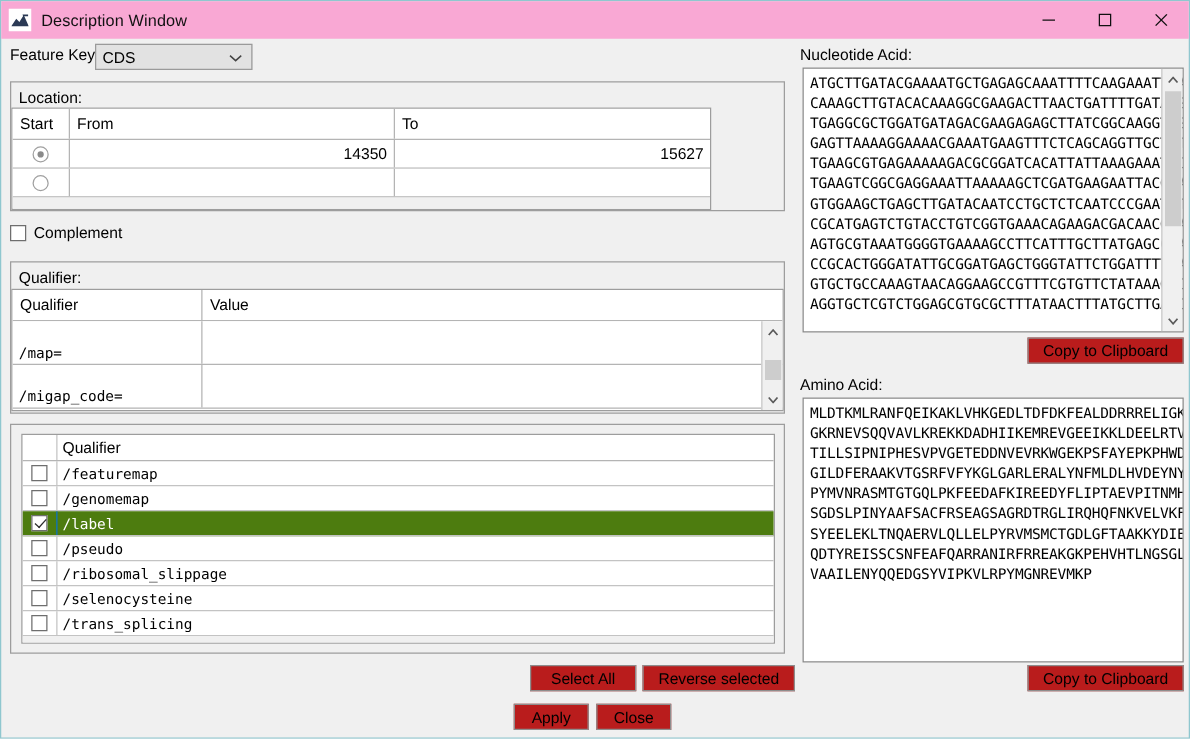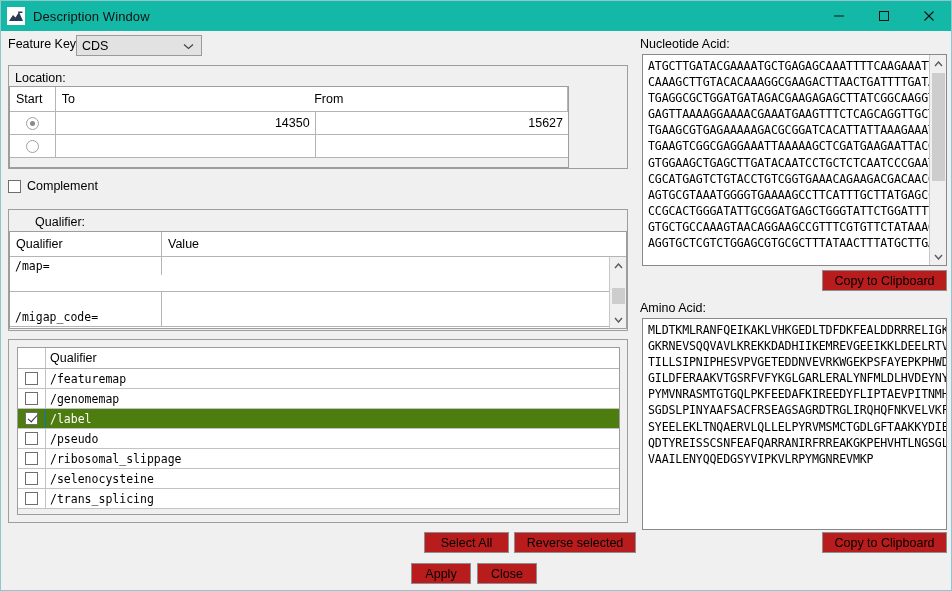--- a/index.html
+++ b/index.html
@@ -14,21 +14,21 @@
     position: relative;
     width: 952px; height: 591px;
     background: #f0f0f0;
     border: 1px solid #8fc7cf;
   }
 
   
   .titlebar {
     position: absolute; top: 0; left: 0;
     width: 950px; height: 30px;
-    background: #14b8a6;
+    background: #f9a8d4;
     display: flex; align-items: center;
   }
   .title-icon {
     width: 18px; height: 18px;
     margin-left: 6px; margin-right: 8px;
     background: #ffffff;
     position: relative; flex: none;
   }
   .title-icon svg { position: absolute; top: 3px; left: 2px; }
   .title-text {
@@ -247,22 +247,22 @@
     </span>
   </div>
 
   <div class="group" style="left:7px; top:64px; width:620px; height:104px;">
     <div class="lbl" style="position:absolute; left:6px; top:5px;">Location:</div>
   </div>
 
   <div class="tbl" style="left:8px; top:85px; width:560px; height:82px;">
     <div class="th-row">
       <div class="th" style="width:50px;">Start</div>
+      <div class="th" style="width:288px;">From</div>
       <div class="th" style="width:280px; border-right:none;">To</div>
-      <div class="th" style="width:288px;">From</div>
     </div>
     <div class="tr" style="height:23px;">
       <div class="td" style="width:50px; justify-content:center;">
         <span class="radio on"></span>
       </div>
       <div class="td num" style="width:288px;">14350</div>
       <div class="td num" style="width:280px; border-right:none;">15627</div>
     </div>
     <div class="tr" style="height:23px;">
       <div class="td" style="width:50px; justify-content:center;">
@@ -273,29 +273,29 @@
     </div>
     <div style="height:10px; background:#f0f0f0;"></div>
   </div>
 
   <div style="position:absolute; left:7px; top:178px; display:flex; align-items:center; gap:6px;">
     <span class="cbx"></span>
     <span class="lbl">Complement</span>
   </div>
 
   <div class="group" style="left:7px; top:208px; width:620px; height:122px;">
-    <div class="lbl" style="position:absolute; left:6px; top:5px;margin-left:20px;">Qualifier:</div>
+    <div class="lbl" style="position:absolute; left:6px; top:5px;">Qualifier:</div>
   </div>
 
   <div class="tbl" style="left:8px; top:230px; width:618px; height:98px;">
     <div class="th-row">
       <div class="th" style="width:152px;">Qualifier</div>
       <div class="th" style="width:449px; border-right:none;">Value</div>
     </div>
-    <div class="tr" style="height:35px;flex-direction:column;">
+    <div class="tr" style="height:35px;">
       <div class="td mono" style="width:152px; align-items:flex-end; padding-bottom:2px;">/map=</div>
       <div class="td mono" style="width:449px; border-right:none;"></div>
     </div>
     <div class="tr" style="height:35px;">
       <div class="td mono" style="width:152px; align-items:flex-end; padding-bottom:2px;">/migap_code=</div>
       <div class="td mono" style="width:449px; border-right:none;"></div>
     </div>
     <div class="vsb" style="top:25px; height:71px;">
       <div class="arw up">
         <svg width="9" height="6" viewBox="0 0 9 6">

